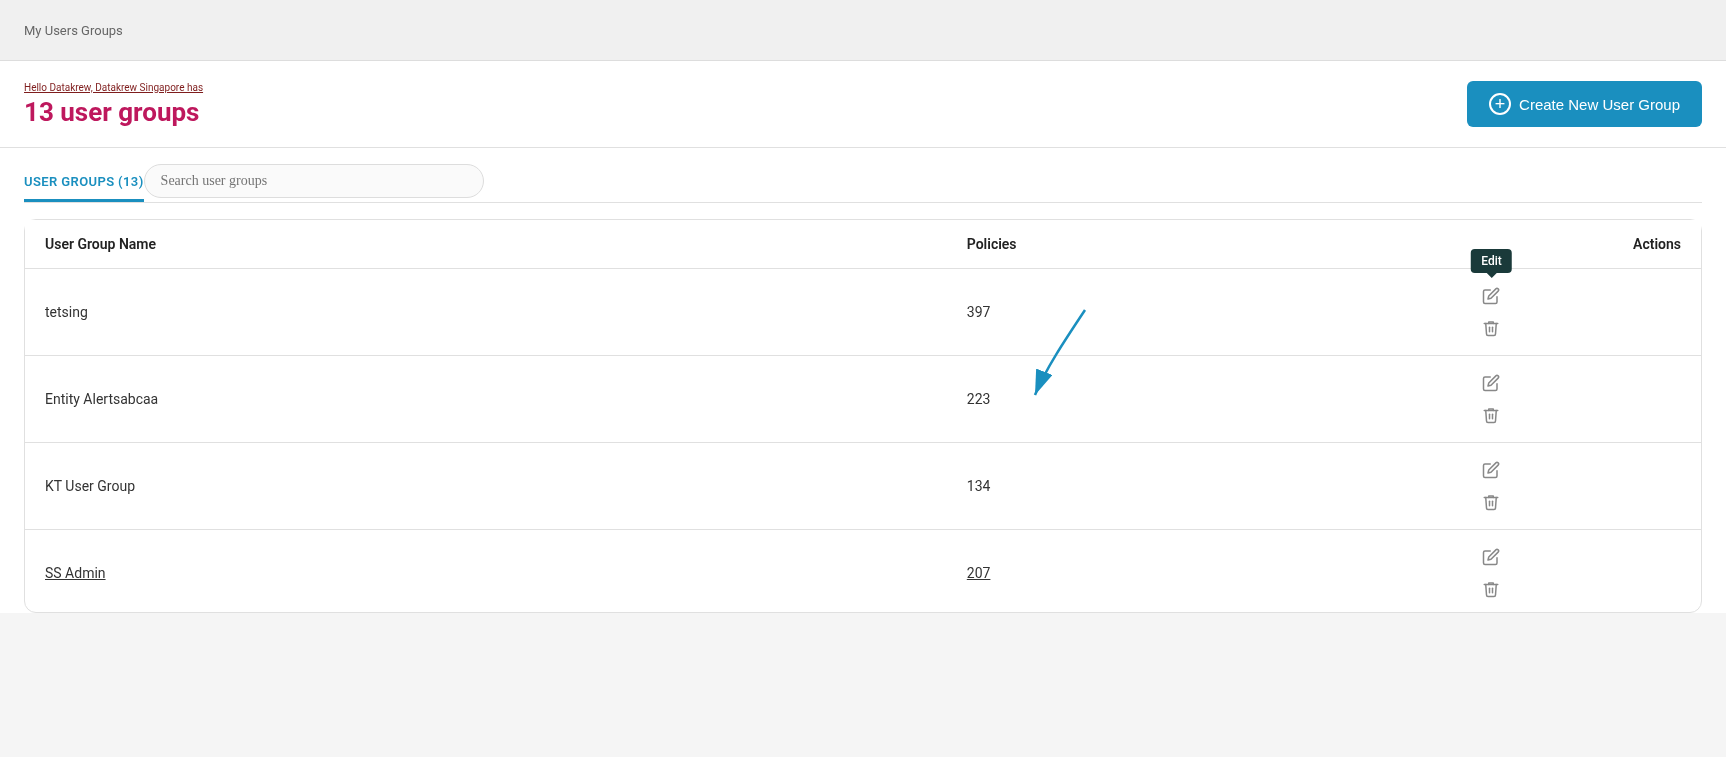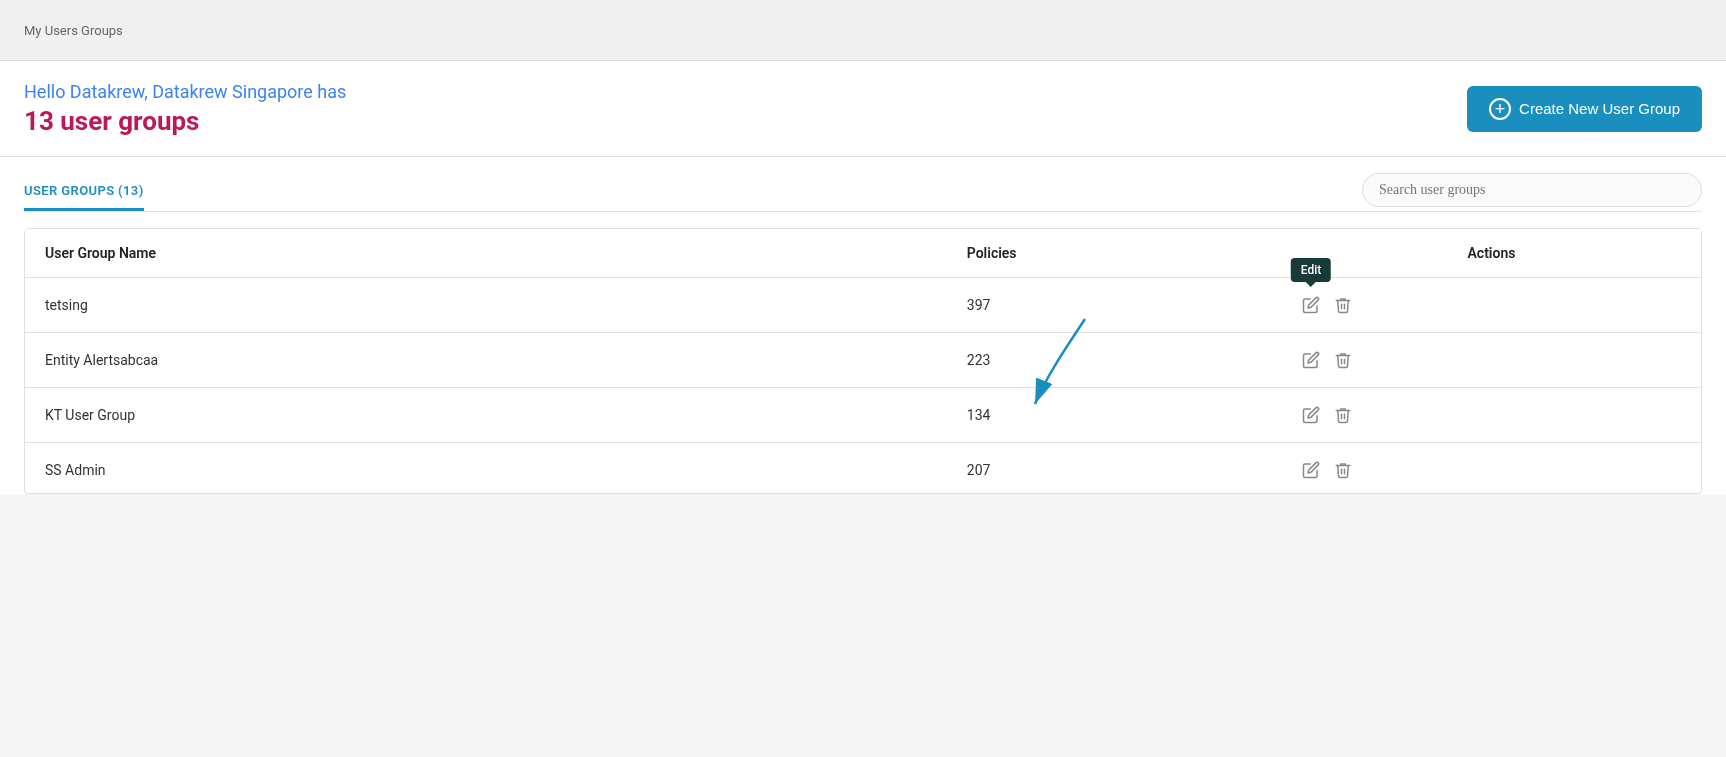--- a/index.html
+++ b/index.html
@@ -26,23 +26,24 @@
       padding: 20px 24px 20px 24px;
       display: flex;
       align-items: center;
       justify-content: space-between;
       border-bottom: 1px solid #e0e0e0;
     }
 
     .header-title-section {}
 
     .header-subtitle {
-      font-size: 18px;
-      color: #3b82f6;
+      font-size: 10px;
+      color: #7f1d1d;
       margin-bottom: 4px;
+      text-decoration: underline;
     }
 
     .header-count {
       font-size: 26px;
       font-weight: 700;
       color: #be185d;
     }
 
     .create-btn {
       background: #1a8fbf;
@@ -68,21 +69,21 @@
       height: 22px;
       display: flex;
       align-items: center;
       justify-content: center;
       line-height: 1;
     }
 
     .tabs-search-row {
       display: flex;
       align-items: flex-end;
-      justify-content: space-between;
+      justify-content: flex-start;
       padding: 16px 0 0 0;
       border-bottom: 1px solid #e0e0e0;
     }
 
     .tab-item {
       font-size: 13px;
       font-weight: 600;
       color: #1a8fbf;
       border-bottom: 3px solid #1a8fbf;
       padding-bottom: 10px;
@@ -139,20 +140,21 @@
       font-size: 14px;
       color: #333;
       vertical-align: middle;
     }
 
     .actions-cell {
       display: flex;
       align-items: center;
       gap: 14px;
       position: relative;
+      flex-direction: column;
     }
 
     .action-icon {
       cursor: pointer;
       color: #888;
       font-size: 17px;
       display: flex;
       align-items: center;
       justify-content: center;
     }
@@ -190,21 +192,21 @@
 
     svg.arrow-svg {
       position: absolute;
       top: 0;
       left: 0;
       pointer-events: none;
       z-index: 20;
     }
 
     .th-actions {
-      text-align: center;
+      text-align: right;
       padding-left: 20px;
     }
 
     .col-name { width: 55%; }
     .col-policies { width: 20%; }
     .col-actions { width: 25%; }
 
     .page-breadcrumb-text {
       font-size: 13px;
       color: #666;
@@ -220,20 +222,21 @@
       margin: 0;
     }
 
     .table-wrap {
       margin: 16px 0 0 0;
     }
 
     
     .partial-row td {
       padding-bottom: 14px;
+      text-decoration: underline;
     }
   </style>
 </head>
 <body>
 
 <div class="outer-wrapper">
 
   <div class="page-header-bar">
     <span class="page-breadcrumb-text">My Users Groups</span>
   </div>
@@ -253,21 +256,21 @@
     <div style="padding: 0 24px;">
       <div class="tabs-search-row">
         <div class="tab-item">USER GROUPS (13)</div>
         <div class="search-box">
           <input type="text" placeholder="Search user groups" style="">
         </div>
       </div>
     </div>
 
     <div class="table-wrap">
-      <div style="margin: 0 24px; border: 1px solid #e0e0e0; border-radius: 4px; background:#fff; position: relative;">
+      <div style="margin: 0 24px; border: 1px solid #e0e0e0; border-radius: 12px; background:#fff; position: relative;">
         <table>
           <thead>
             <tr>
               <th class="col-name">User Group Name</th>
               <th class="col-policies">Policies</th>
               <th class="col-actions th-actions">Actions</th>
             </tr>
           </thead>
           <tbody>
 

